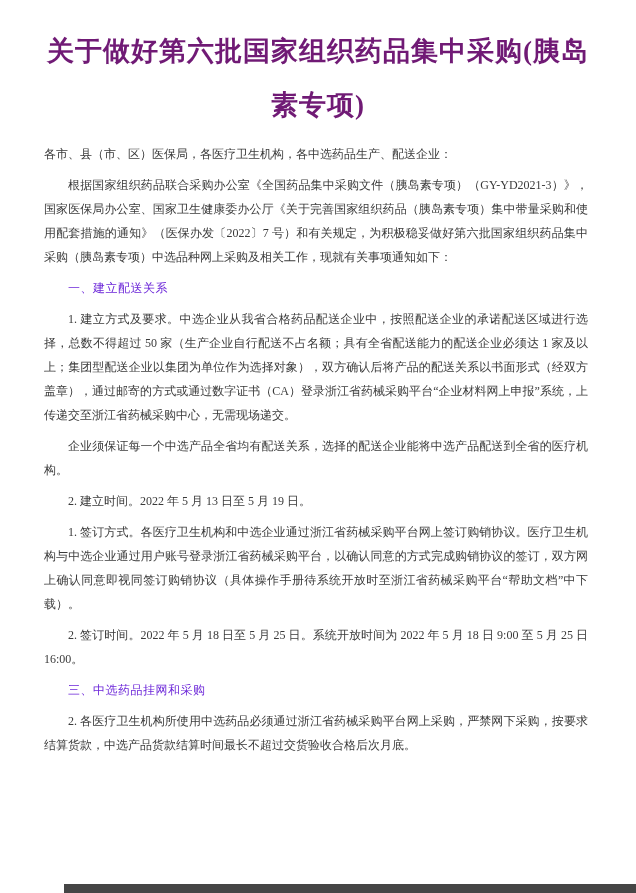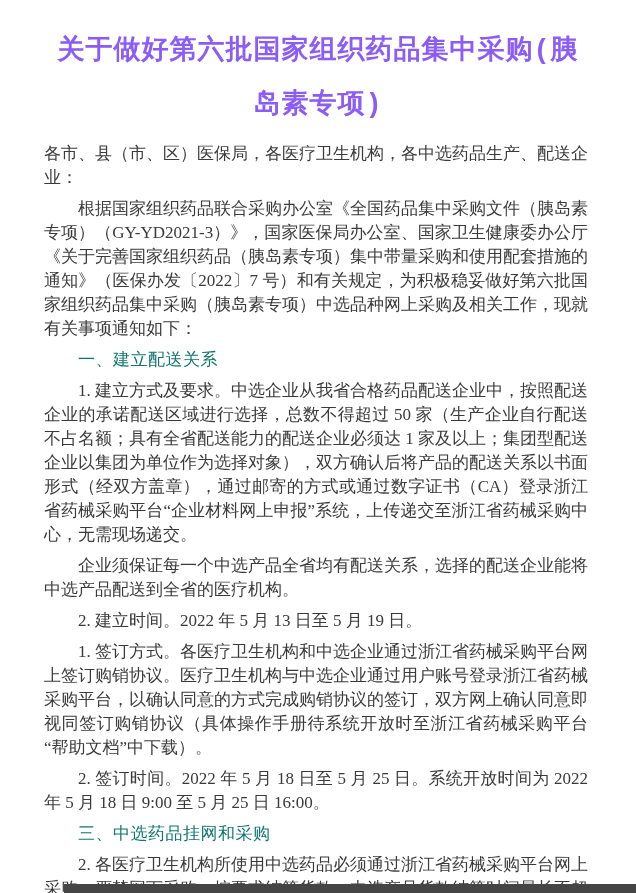--- a/index.html
+++ b/index.html
@@ -9,42 +9,42 @@
     height: 893px;
     background: #ffffff;
     overflow: hidden;
     font-family: "Liberation Serif", "DejaVu Serif", serif;
     color: #3a3a3a;
   }
   .doc {
     padding: 24px 44px 0 44px;
   }
   .title {
-    font-family: Liberation Mono, monospace;
+    font-family: Liberation Serif, serif;
     font-weight: bold;
     font-size: 27px;
     line-height: 54px;
-    color: #8b5cf6;
+    color: #701a75;
     text-align: center;
     letter-spacing: 1px;
     margin: 0 0 10px 0;
   }
   .body-text p {
-    font-size: 17px;
+    font-size: 12px;
     line-height: 24px;
     margin: 0 4px 7px 0;
     text-align: justify;
     text-justify: inter-ideograph;
   }
   p.salutation { text-indent: 0; }
   p.para { text-indent: 2em; }
   p.section-heading {
     text-indent: 2em;
     font-family: Liberation Sans, sans-serif;
-    color: #0f766e;
+    color: #6d28d9;
     letter-spacing: 0.5px;
   }
   .bottom-bar {
     position: absolute;
     left: 64px;
     right: 0;
     bottom: 0;
     height: 9px;
     background: #454545;
   }

